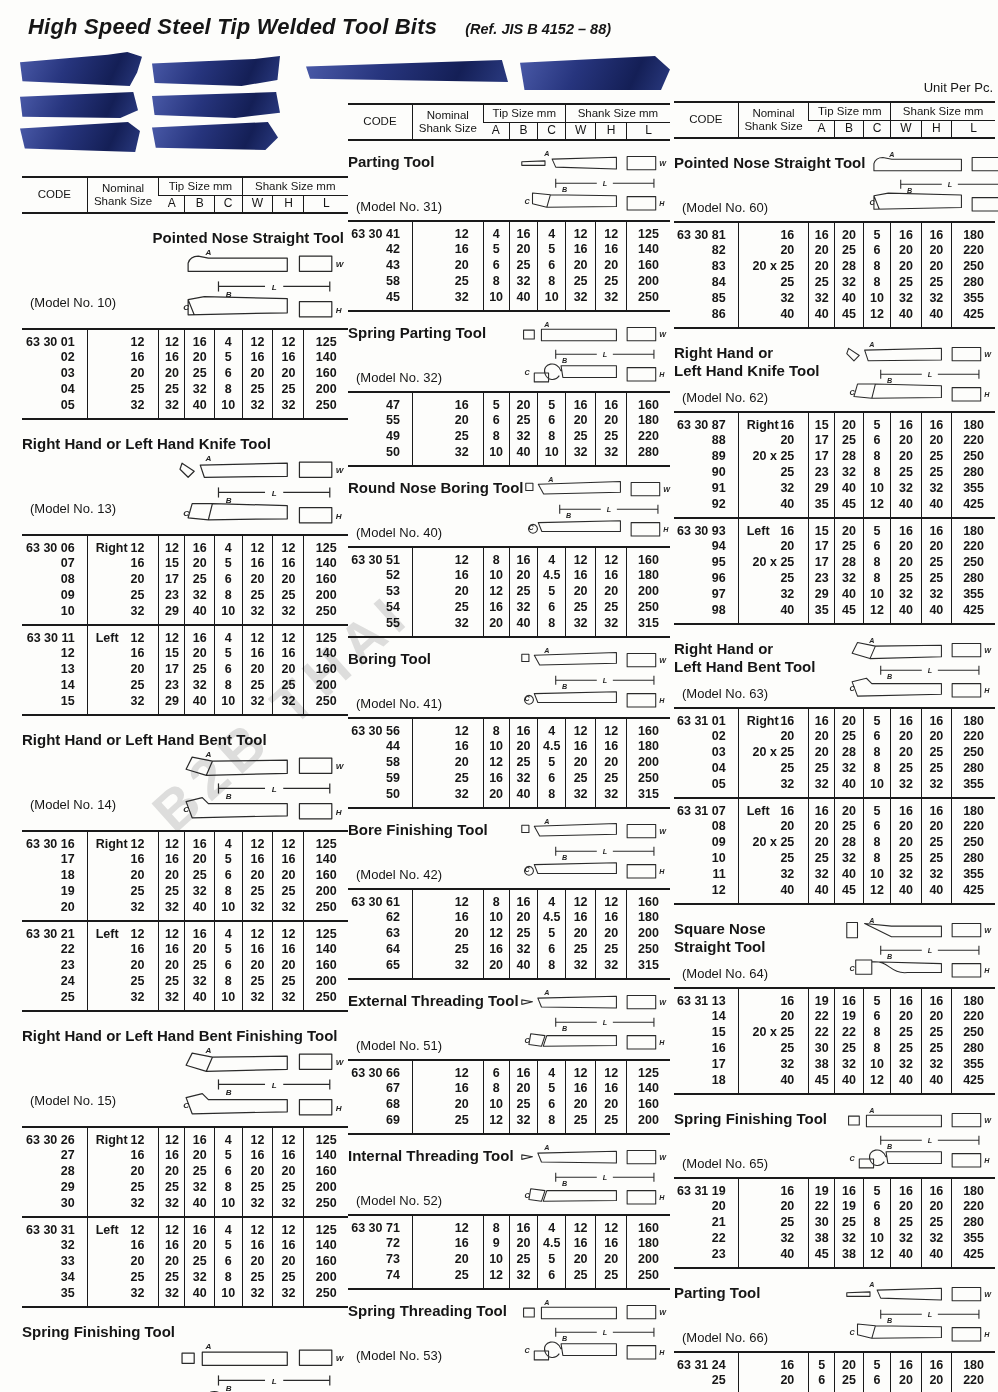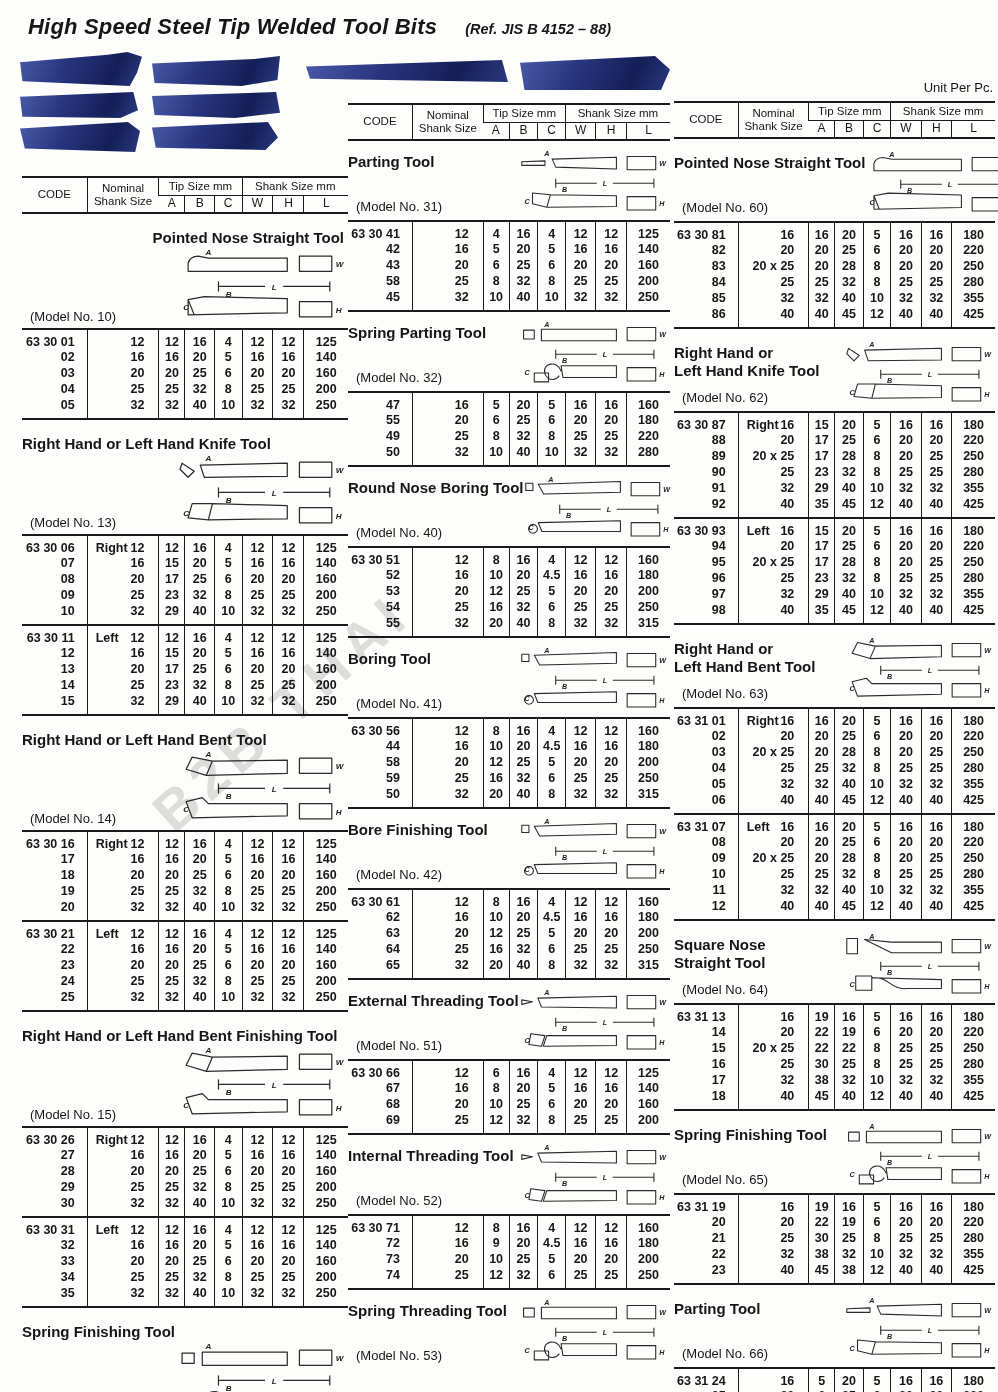--- a/index.html
+++ b/index.html
@@ -43,21 +43,21 @@
   .col-2 .sec { margin-top:12px; }
   .sec-head { display:flex; justify-content:space-between; align-items:flex-start; min-height:58px; }
   .sec-left { display:flex; flex-direction:column; justify-content:space-between; align-self:stretch; padding-top:3px; }
   .sec-titles { font-weight:bold; font-size:15px; line-height:1.2; white-space:nowrap; }
   .model { font-size:13px; padding:6px 0 6px 8px; }
   .diag { flex:0 0 auto; }
 
   .col-0 .sec-head { display:flex; flex-wrap:wrap; }
   .col-0 .sec-left { display:contents; }
   .col-0 .sec-titles { flex-basis:100%; margin-bottom:2px; }
-  .col-0 .model { flex:1 1 auto; align-self:flex-end; padding-bottom:4px; }
+  .col-0 .model { flex:1 1 auto; align-self:flex-end; padding-bottom:18px; }
   .col-0 section.sec:nth-of-type(1) .sec-titles { text-align:right; padding-right:4px; }
 
   .dtable { border-top:2px solid #1a1a1a; border-bottom:2px solid #1a1a1a; }
   .dtable tbody { border-top:2px solid #1a1a1a; }
   .dtable td { border-left:1px solid #1a1a1a; font-size:12.5px; font-weight:bold; padding:0; height:16px; line-height:1.2; vertical-align:top; }
   .dtable td:first-child { border-left:none; }
   .dtable tbody tr:first-child td { padding-top:5px; }
   .dtable tbody tr:last-child td { padding-bottom:5px; }
   td.c-code { text-align:right; padding-right:12px; }
   td.c-nom .hand { float:left; padding-left:8px; font-weight:bold; }
@@ -1944,33 +1944,20 @@
                 <span class="hand"></span>
                 <span class="nval">32</span>
               </td>
               <td class="c-num">32</td>
               <td class="c-num">40</td>
               <td class="c-num">10</td>
               <td class="c-num">32</td>
               <td class="c-num">32</td>
               <td class="c-num">355</td>
             </tr>
-            <tr>
-              <td class="c-code">06</td>
-              <td class="c-nom">
-                <span class="hand"></span>
-                <span class="nval">40</span>
-              </td>
-              <td class="c-num">40</td>
-              <td class="c-num">45</td>
-              <td class="c-num">12</td>
-              <td class="c-num">40</td>
-              <td class="c-num">40</td>
-              <td class="c-num">425</td>
-            </tr>
           </tbody>
           <tbody>
             <tr>
               <td class="c-code">63 31 07</td>
               <td class="c-nom">
                 <span class="hand">Left</span>
                 <span class="nval">16</span>
               </td>
               <td class="c-num">16</td>
               <td class="c-num">20</td>

